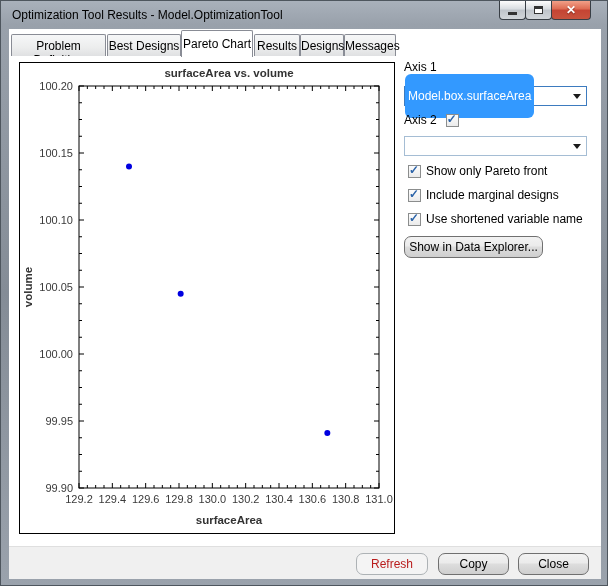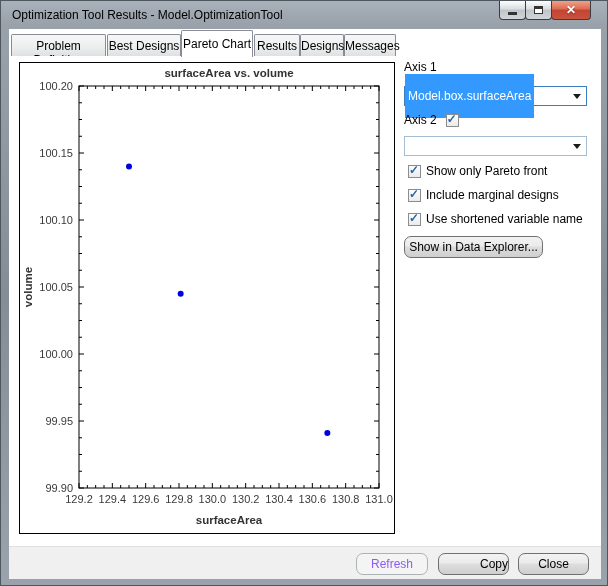--- a/index.html
+++ b/index.html
@@ -33,37 +33,37 @@
   .tab.active { top:1px; height:27px; background:#fff; z-index:2; padding-top:6px; }
 
   .tabpage { position:absolute; left:0; top:27px; width:592px; height:490px; background:#fff; }
 
   
   .chart-panel { position:absolute; left:10px; top:6px; width:376px; height:472px; border:1px solid #000; background:#fff; }
 
   
   .rp-label { position:absolute; font-size:12px; color:#000; }
   .combo { position:absolute; width:183px; height:20px; background:#fff; display:flex; align-items:center; }
-  .combo .val { padding:15px 3px; font-size:12px; white-space:nowrap; }
+  .combo .val { padding:15px 3px; font-size:12px; white-space:nowrap;border-radius:6px; }
   .combo .arrow { position:absolute; right:5px; top:7px; width:0; height:0;
     border-left:4px solid transparent; border-right:4px solid transparent; border-top:5px solid #1a1a1a; }
   .combo.focused { border:1px solid #3d7bbf; }
   .combo.normal { border:1px solid #a5bdd4; }
   .combo.focused .val { background:#3399ff; color:#fff; }
 
   .cbrow { position:absolute; display:flex; align-items:flex-end; }
   .cbox { width:13px; height:13px; border:1px solid #8b8d8d; background:linear-gradient(180deg,#fcfcfc,#ebebeb);
     position:relative; flex:0 0 13px; }
   .cbox .check { position:absolute; left:0px; top:-3px; font-size:12px; font-weight:bold; color:#2b63a8; }
   .cbrow .cblabel { margin-left:5px; font-size:12px; white-space:nowrap; }
 
   .btn { position:absolute; height:22px; border:1px solid #707070; border-radius:7px;
     background:linear-gradient(180deg,#f2f2f2 0%,#ebebeb 45%,#dddddd 50%,#cfcfcf 100%);
     font-size:12px; text-align:center; color:#000; font-family:"Liberation Sans",sans-serif; }
-  .btn.disabled { border-color:#adb2b5; background:#f4f4f4; color:#8b5cf6; }
+  .btn.disabled { border-color:#adb2b5; background:#f4f4f4; color:#b91c1c; }
 
   
   .footer { position:absolute; left:0; bottom:0; width:592px; height:33px; background:#f0f0f0; border-top:1px solid #dfdfdf; }
 </style>
 </head>
 <body>
 
 <div class="window">
 
   <div class="titlebar">
@@ -285,18 +285,18 @@
           </span>
         <span class="cblabel">Use shortened variable name</span>
       </div>
 
       <button class="btn" style="left:395px;top:180px;width:139px;">Show in Data Explorer...</button>
 
     </div>
 
     <div class="footer">
       <button class="btn disabled" style="left:347px;top:6px;width:72px;">Refresh</button>
-      <button class="btn" style="left:429px;top:6px;width:71px;text-align:right;">Copy</button>
+      <button class="btn" style="left:429px;top:6px;width:71px;">Copy</button>
       <button class="btn" style="left:509px;top:6px;width:71px;">Close</button>
     </div>
 
   </div>
 </div>
 
 </body></html>

